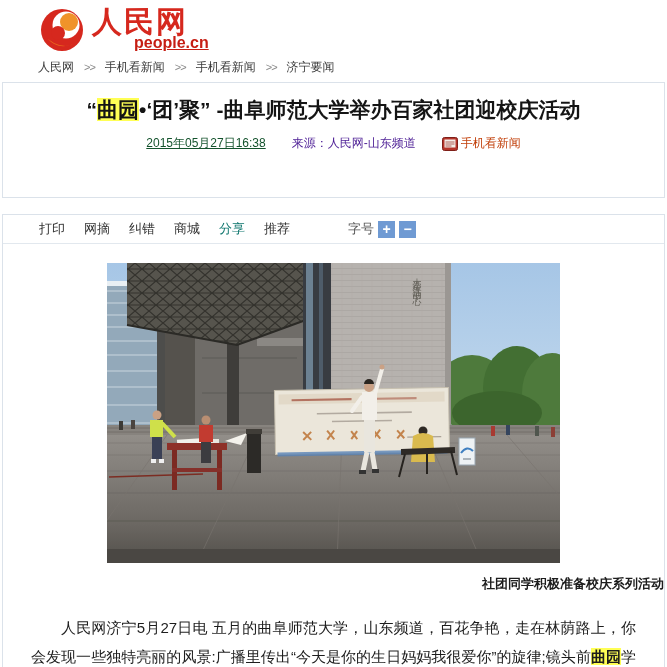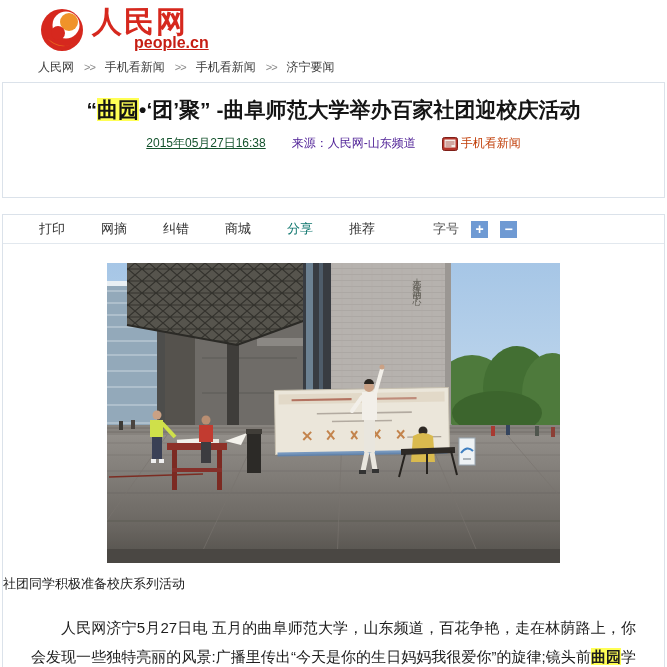--- a/index.html
+++ b/index.html
@@ -32,31 +32,31 @@
   .meta-date { color:#14532d;text-decoration:underline; }
   .meta-source { color:#4c1d95; }
   .mobile-news { display:flex; align-items:center; gap:3px; color:#c2410c; cursor:pointer; }
   .mobile-icon { width:16px; height:14px; display:inline-block; }
 
   
   .content-box { margin:2px 2px 0 2px; border:1px solid #dbe2ea; background:#fff;
     height:600px; }
   .toolbar { height:29px; display:flex; align-items:center; padding:0 36px;
     border-bottom:1px solid #e2e8ee; font-size:13px; }
-  .tool-items { display:flex; gap:36px; }
+  .tool-items { display:flex; gap:19px; }
   .tool-item { color:#333; cursor:pointer; }
   .tool-item.muted { color:#0f766e; }
-  .font-size-ctrl { margin-left:58px; display:flex; align-items:center; gap:12px; color:#555; }
+  .font-size-ctrl { margin-left:58px; display:flex; align-items:center; gap:4px; color:#555; }
   .fs-btn { width:17px; height:17px; background:#6f9ad3; color:#fff; font-size:14px; font-weight:bold;
     display:flex; align-items:center; justify-content:center; cursor:pointer; line-height:1; }
 
   
   .photo-wrap { display:flex; justify-content:center; margin-top:19px; }
   .photo-wrap svg { display:block; }
-  .caption { text-align:left; font-size:13px; color:#1d1d1d; margin-top:12px; }
+  .caption { text-align:right; font-size:13px; color:#1d1d1d; margin-top:12px;font-weight:bold; }
 
   
   .article-body { padding:0 28px; margin-top:20px; font-size:15px; color:#1d1d1d;
     line-height:29px; text-indent:2em; text-align:justify;
     font-family:"Liberation Sans","DejaVu Sans",sans-serif; }
   .article-body .hl { font-weight:bold; }
 </style>
 </head>
 <body>
 

